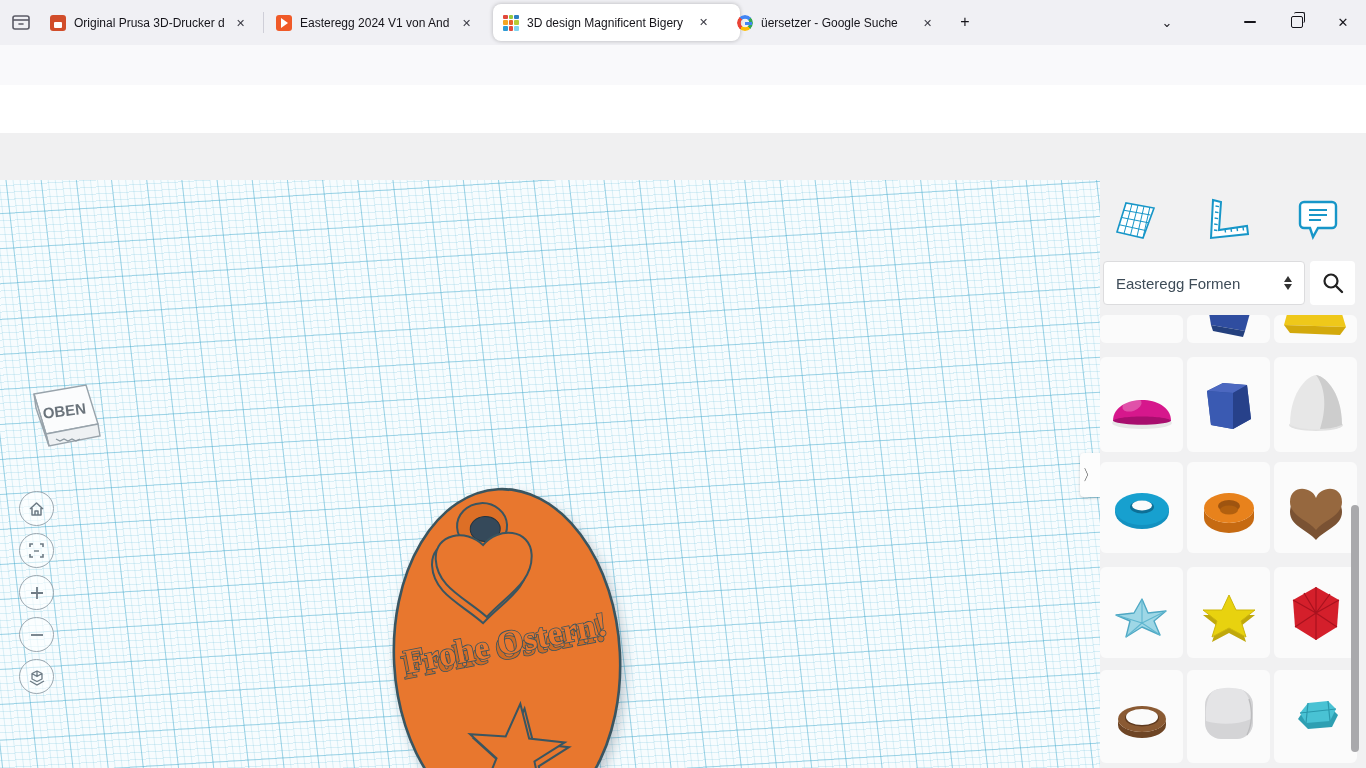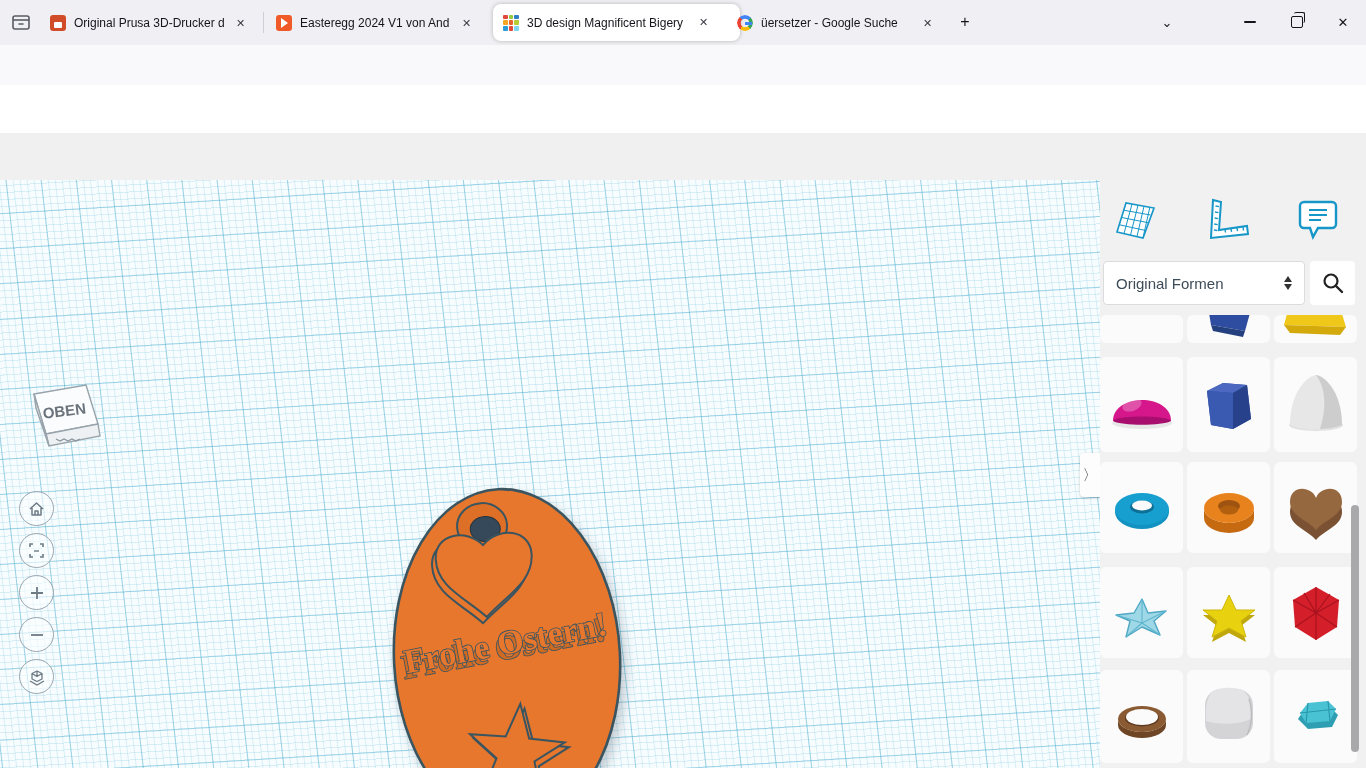--- a/index.html
+++ b/index.html
@@ -480,21 +480,21 @@
   </svg>
 </div>
 <div class="sb-ic" style="left:1293px">
   <svg width="44" height="46" viewBox="0 0 44 46">
     <path d="M8 6 h28 a4 4 0 0 1 4 4 v18 a4 4 0 0 1 -4 4 h-14 l-5 9 -3 -9 h-6 a4 4 0 0 1 -4 -4 V10 a4 4 0 0 1 4 -4 Z" fill="#fff" stroke="#1796c8" stroke-width="2.4"></path>
     <path d="M13 14 h18 M13 19 h18 M13 24 h12" stroke="#1796c8" stroke-width="1.8"></path>
   </svg>
 </div>
 
 <div class="abs sb-dd">
-  <span>Original Formen</span>
+  <span>Easteregg Formen</span>
   <span class="udcarets">
       <i class="u"></i>
       <i class="d"></i>
     </span>
 </div>
 <div class="sb-search">
   <svg width="22" height="22" viewBox="0 0 22 22">
       <circle cx="9" cy="9" r="6.5" fill="none" stroke="#222" stroke-width="2.2"></circle>
       <line x1="14" y1="14" x2="20" y2="20" stroke="#222" stroke-width="2.4" stroke-linecap="round"></line>
     </svg>

